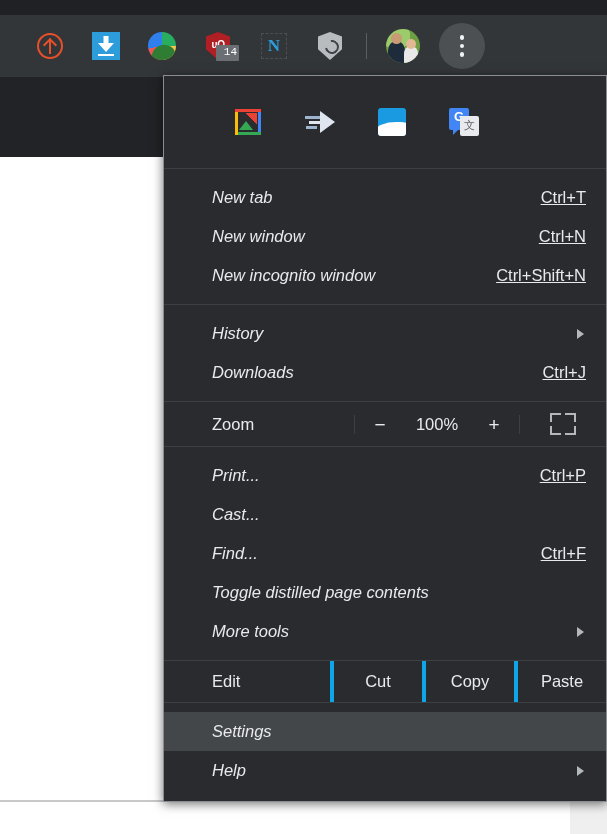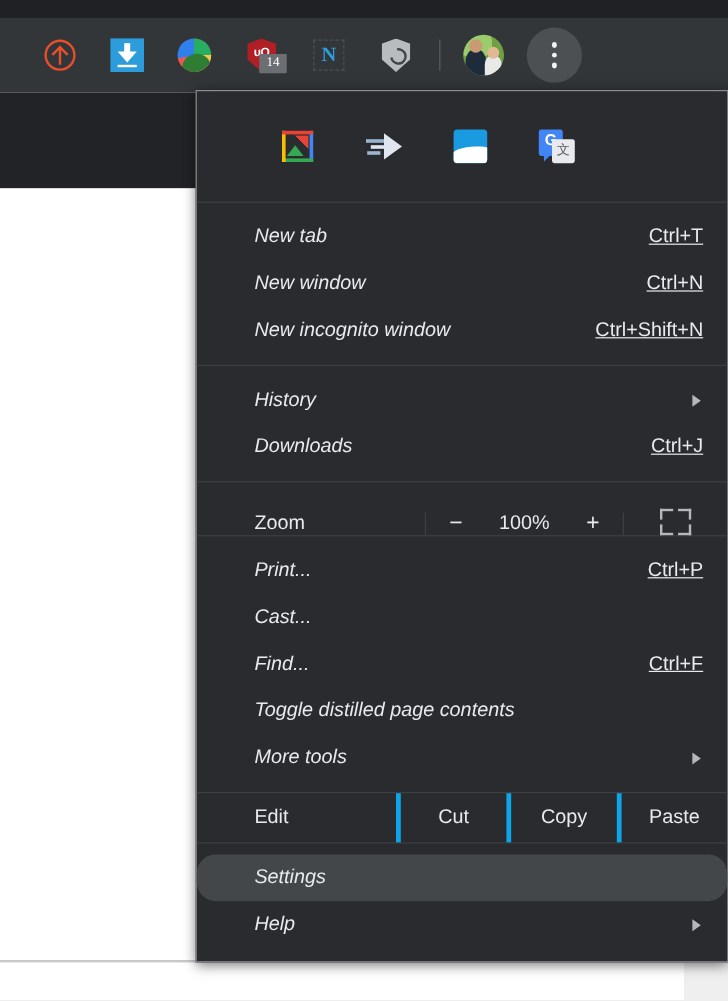--- a/index.html
+++ b/index.html
@@ -44,22 +44,22 @@
   .ico-globe::after{content:"";position:absolute;left:3px;top:13px;width:24px;height:16px;
      background:#2f7d32;border-radius:50% 50% 45% 45%/70% 70% 30% 30%;transform:rotate(-14deg);}
 
   
   .ico-shieldred{width:24px;height:28px;background:#b01f24;position:relative;
      clip-path:polygon(50% 0,100% 16%,100% 62%,50% 100%,0 62%,0 16%);}
   .ico-shieldred span{position:absolute;left:0;right:0;top:7px;text-align:center;
      color:#fff;font-size:10px;font-weight:bold;font-family:"Liberation Sans",sans-serif;
      letter-spacing:-.5px;}
   .badge{position:absolute;left:26px;top:30px;background:#6b6f73;color:#fff;
-     font-size:11px;line-height:15px;height:16px;min-width:19px;text-align:center;
-     padding:0 2px;font-family:Liberation Serif, serif;border-radius:1px;}
+     font-size:11px;line-height:15px;height:16px;min-width:19px;text-align:right;
+     padding:0 2px;font-family:Liberation Mono, monospace;border-radius:1px;}
 
   
   .ico-n{width:26px;height:26px;border:1px dashed #4b4f53;display:flex;align-items:center;
      justify-content:center;color:#2d9cdb;font-size:17px;font-weight:bold;
      font-family:"Liberation Serif",serif;box-sizing:border-box;}
 
   
   .ico-shieldgray{width:24px;height:28px;background:#b9bcbf;position:relative;
      clip-path:polygon(50% 0,100% 16%,100% 62%,50% 100%,0 62%,0 16%);}
   .ico-shieldgray::after{content:"";position:absolute;left:7px;top:8px;width:10px;height:10px;
@@ -131,30 +131,30 @@
   .x-translate .g::after{content:"";position:absolute;left:4px;bottom:-5px;width:7px;height:7px;
      background:#4285f4;clip-path:polygon(0 0,100% 0,0 100%);}
   .x-translate .c{position:absolute;right:0;bottom:0;width:19px;height:20px;background:#e8eaed;
      border-radius:2px;color:#5f6368;font-size:11px;text-align:center;line-height:19px;
      font-family:"Liberation Sans",sans-serif;}
 
   .sep{height:1px;background:#3d4043;margin:0;}
 
   .item{height:39px;display:flex;align-items:center;padding:0 20px 0 48px;
      font-size:16.5px;color:#e8eaed;box-sizing:border-box;white-space:nowrap;}
-  .item.highlight{background:#44474a;border-radius:16px;}
+  .item.highlight{background:#44474a;}
   .item .lbl{flex:1;font-style:italic;}
   .item .accel{color:#e8eaed;font-size:16.5px;text-decoration:underline;}
   .caret{width:0;height:0;border-top:5px solid transparent;border-bottom:5px solid transparent;
      border-left:7px solid #b5b8bb;margin-right:2px;}
 
   .group{padding:9px 0;}
 
   
-  .zoomrow{height:44px;display:flex;align-items:flex-end;font-size:16.5px;}
+  .zoomrow{height:44px;display:flex;align-items:center;font-size:16.5px;}
   .zoomrow .zlabel{flex:1;display:flex;align-items:center;padding-left:48px;}
   .zoomrow .zctrls{width:164px;display:flex;align-items:center;justify-content:center;gap:0;
      border-left:1px solid #3d4043;border-right:1px solid #3d4043;}
   .zoomrow .zbtn{width:44px;text-align:center;font-size:19px;color:#e8eaed;line-height:1;}
   .zoomrow .zval{width:70px;text-align:center;}
   .zoomrow .zfull{width:86px;display:flex;align-items:center;justify-content:center;}
   .fsicon{width:26px;height:22px;position:relative;}
   .fsicon i{position:absolute;width:9px;height:7px;border:2.6px solid #b5b8bb;}
   .fsicon i:nth-child(1){left:0;top:0;border-right:none;border-bottom:none;}
   .fsicon i:nth-child(2){right:0;top:0;border-left:none;border-bottom:none;}

